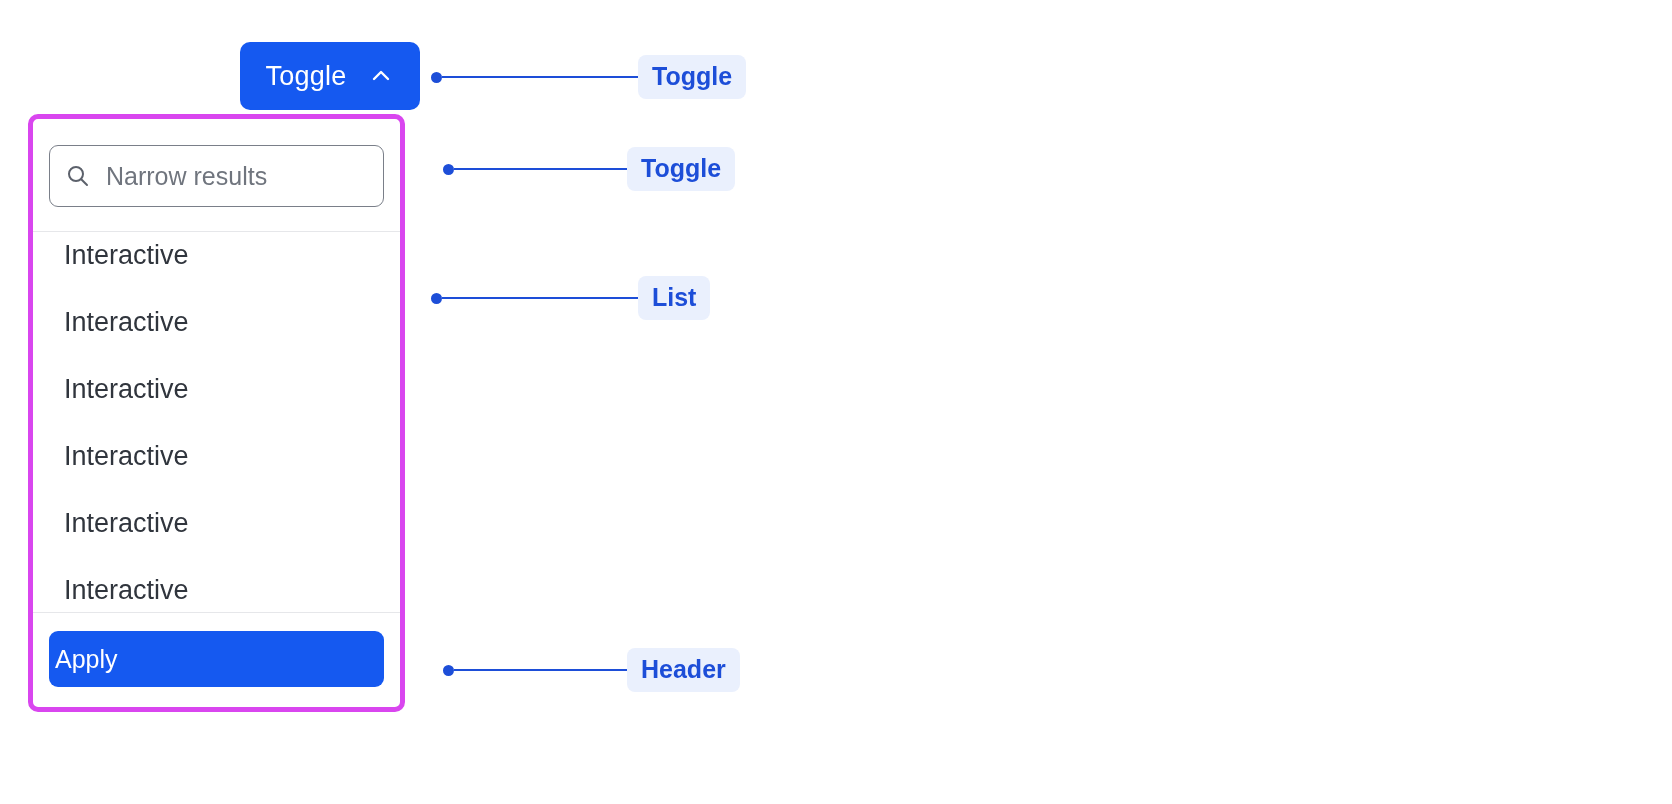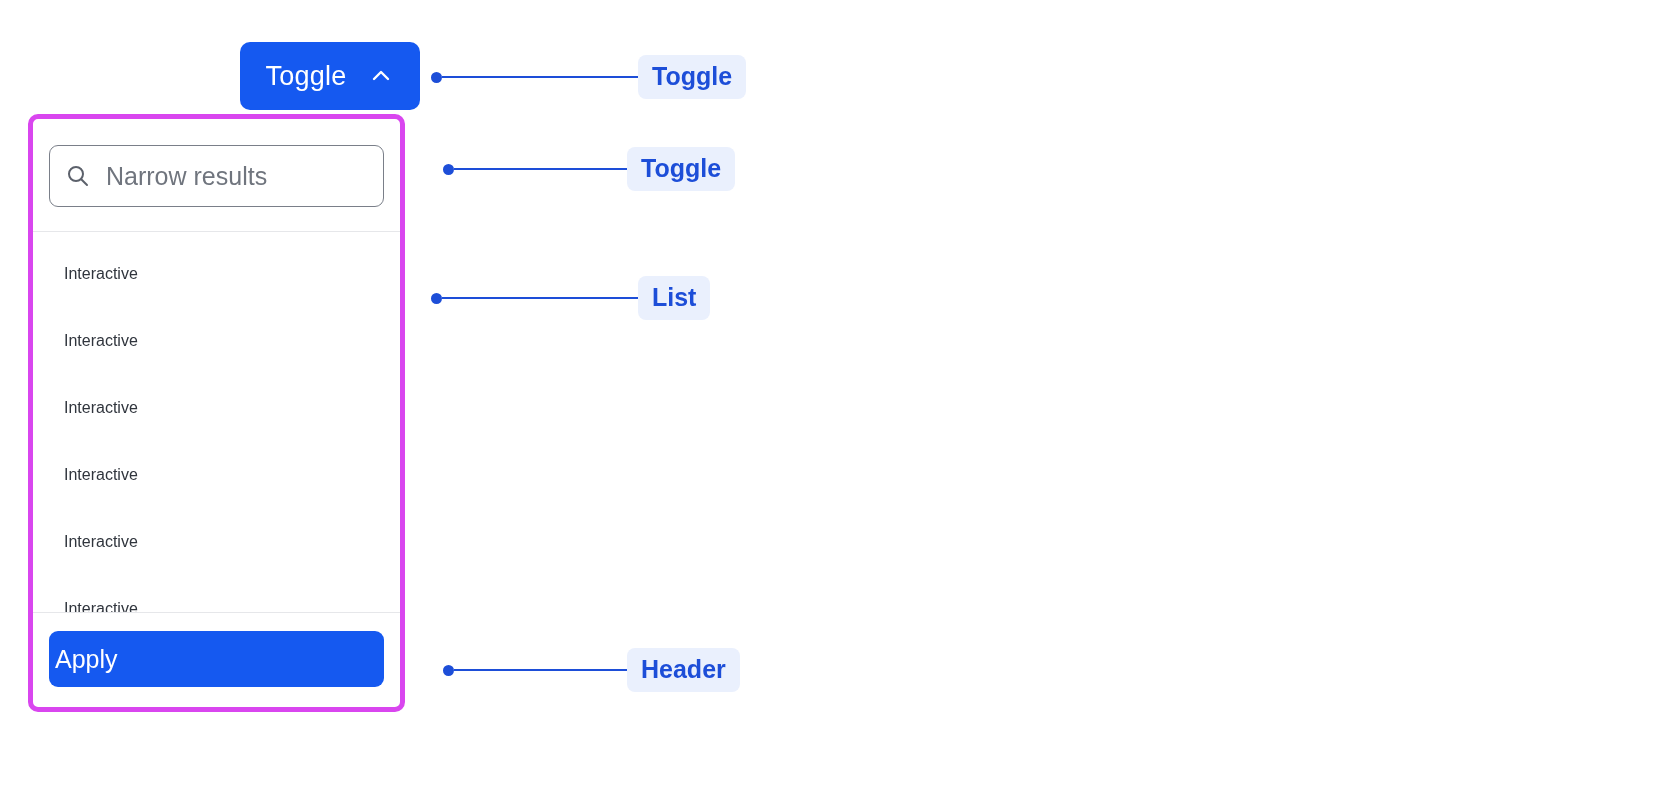--- a/index.html
+++ b/index.html
@@ -119,24 +119,23 @@
   
   .panel-list {
     flex: 1 1 auto;
     overflow: hidden;
     padding-top: 8px;
     box-sizing: border-box;
   }
   .list-item {
     height: 67px;
     display: flex;
-    align-items: center;
     padding: 0 16px 0 31px;
     box-sizing: border-box;
-    font-size: 16px;
+    font-size: 27px;
     color: #30353d;
     cursor: pointer;
     background: transparent;
   }
 
   
   .panel-footer {
     flex: 0 0 auto;
     border-top: 1px solid #e6e7ea;
     padding: 18px 16px 20px 16px;

